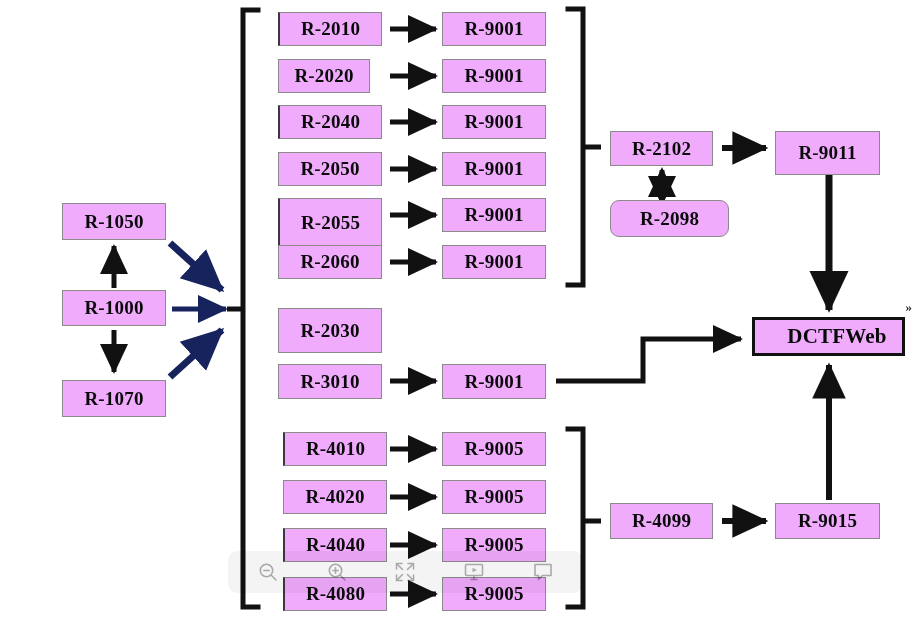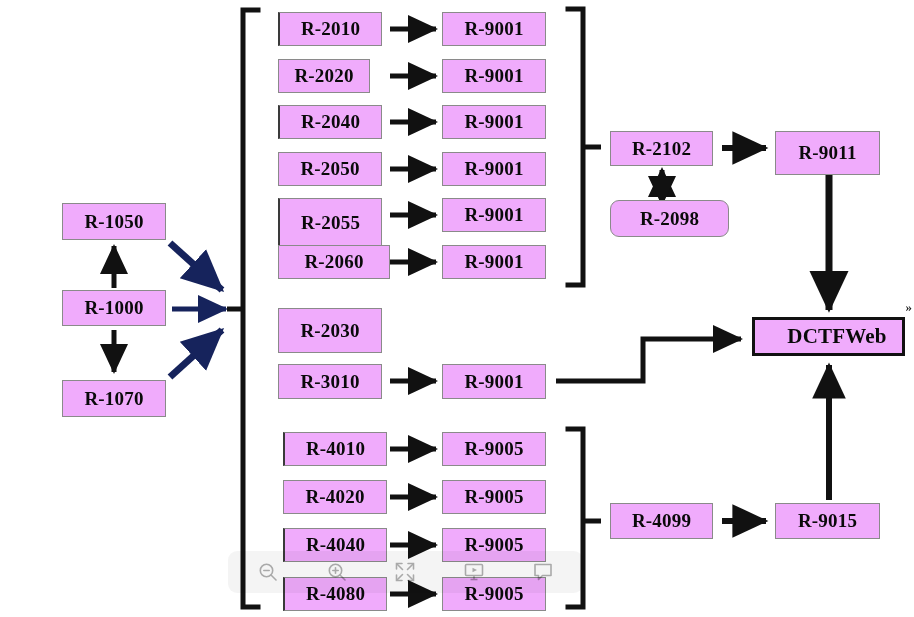--- a/index.html
+++ b/index.html
@@ -187,21 +187,21 @@
 
   <div class="node dark-left" style="left:278px; top:105px; width:104px; height:34px;">R-2040</div>
   <div class="node" style="left:442px; top:105px; width:104px; height:34px;">R-9001</div>
 
   <div class="node" style="left:278px; top:152px; width:104px; height:34px;text-align:center;">R-2050</div>
   <div class="node" style="left:442px; top:152px; width:104px; height:34px;">R-9001</div>
 
   <div class="node dark-left" style="left:278px; top:198px; width:104px; height:50px;">R-2055</div>
   <div class="node" style="left:442px; top:198px; width:104px; height:34px;">R-9001</div>
 
-  <div class="node" style="left:278px; top:245px; width:112px; height:34px;">R-2060</div>
+  <div class="node" style="left:278px; top:245px; width:104px; height:34px;">R-2060</div>
   <div class="node" style="left:442px; top:245px; width:104px; height:34px;">R-9001</div>
 
   <div class="node" style="left:278px; top:308px; width:104px; height:45px;">R-2030</div>
 
   <div class="node" style="left:278px; top:364px; width:104px; height:35px;">R-3010</div>
   <div class="node" style="left:442px; top:364px; width:104px; height:35px;">R-9001</div>
 
   <div class="node dark-left" style="left:283px; top:432px; width:104px; height:34px;">R-4010</div>
   <div class="node" style="left:442px; top:432px; width:104px; height:34px;">R-9005</div>
 

